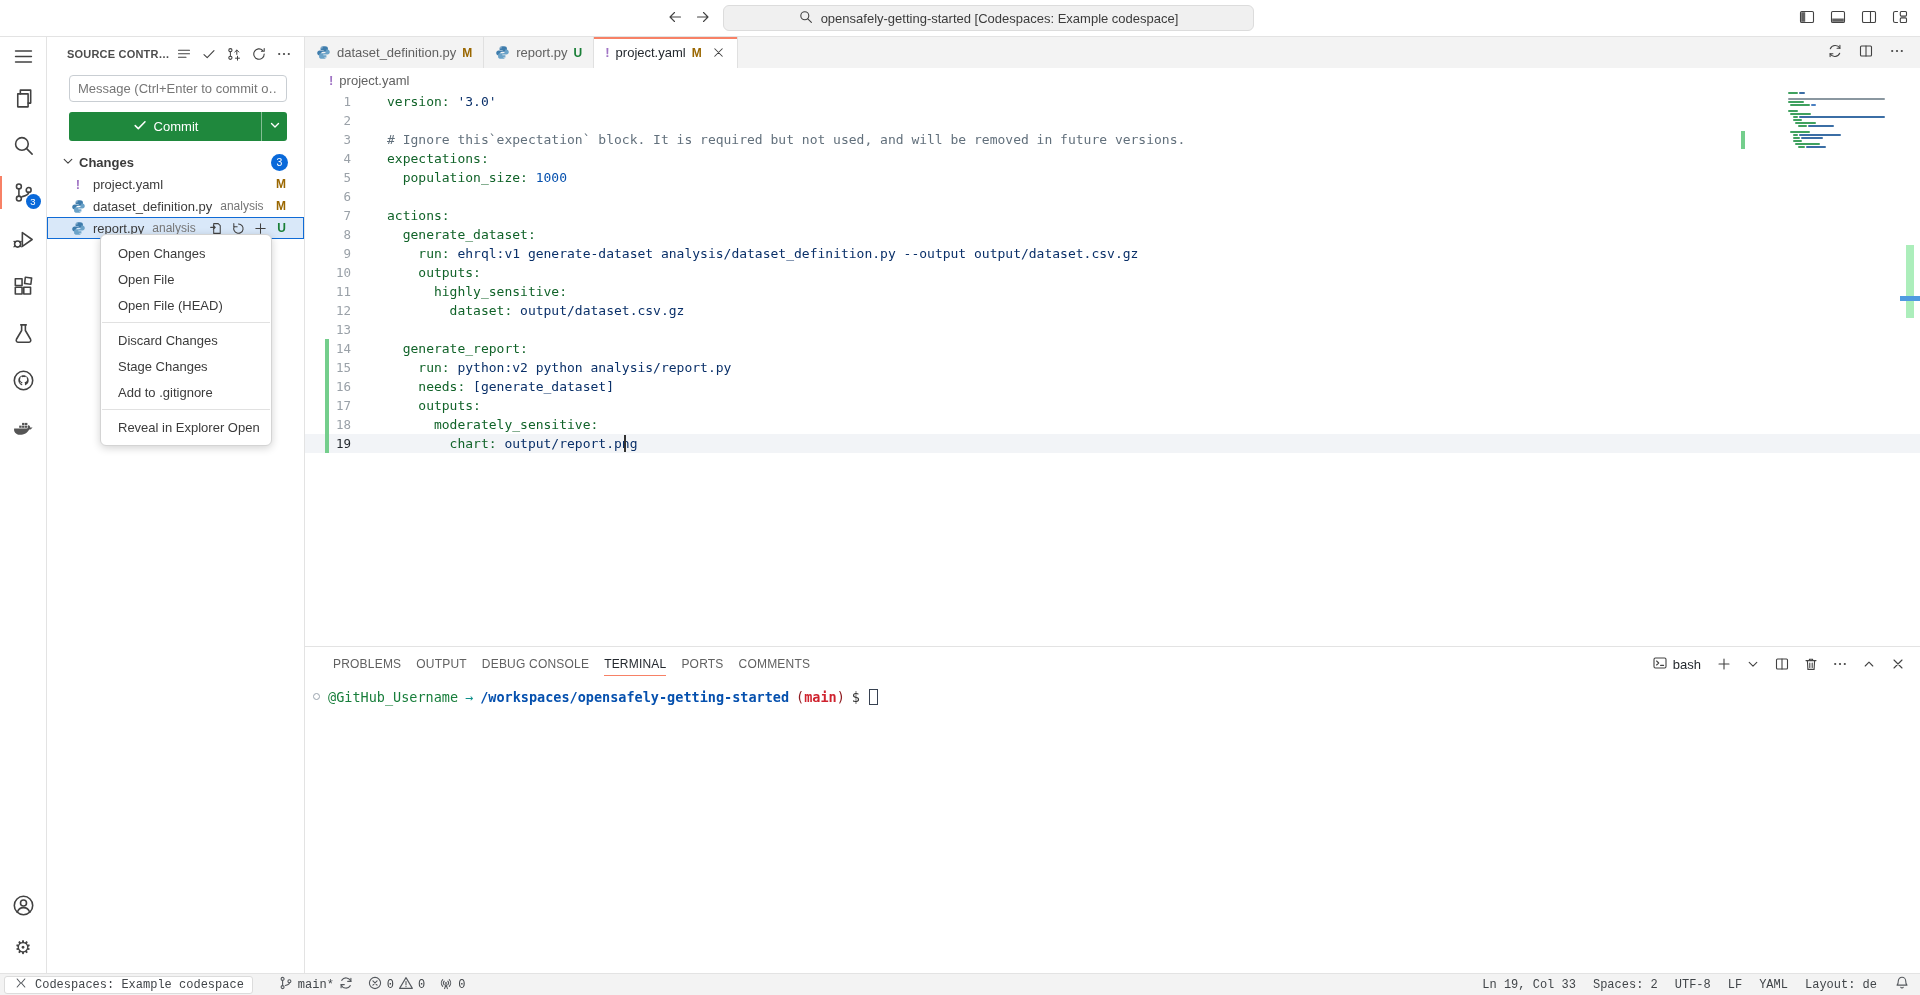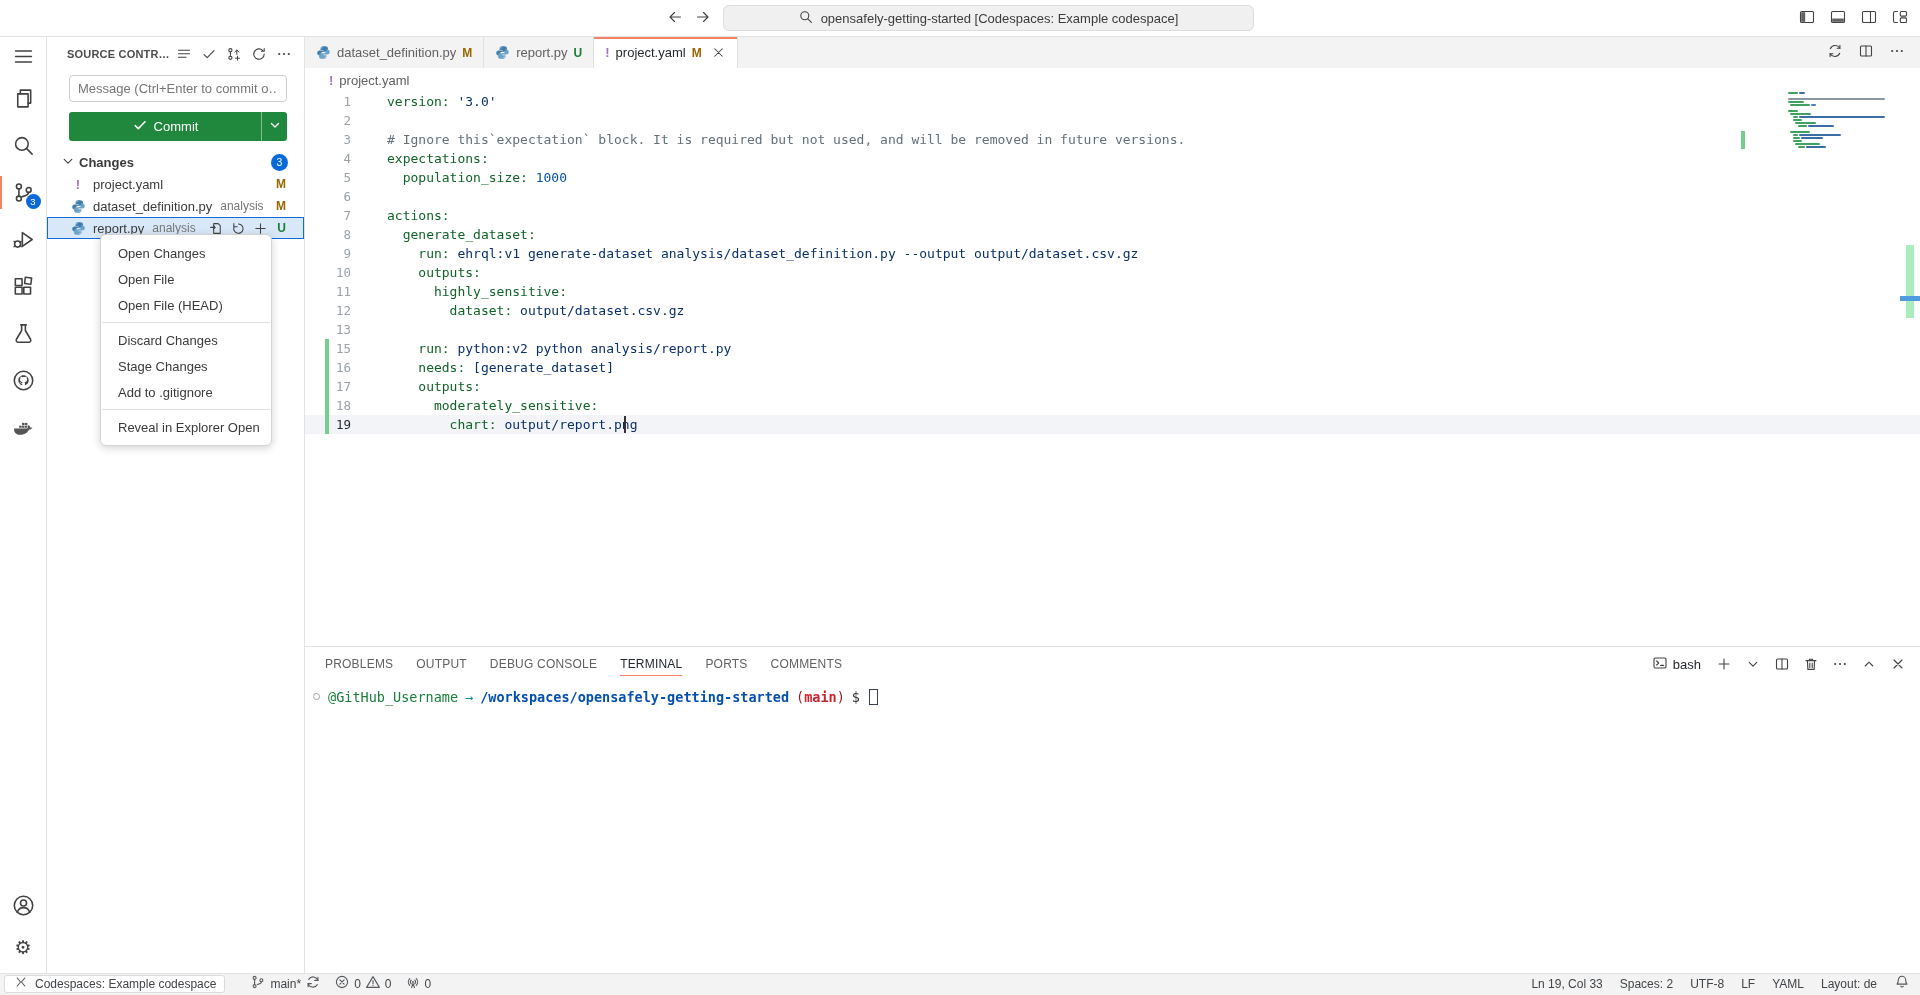--- a/index.html
+++ b/index.html
@@ -71,38 +71,38 @@
   .cursor{position:absolute;top:1px;height:17px;width:1.5px;background:#333;}
   .minimap{position:absolute;top:0;right:30px;width:102px;height:150px;}
   .mm-bar{position:absolute;height:2px;border-radius:1px;}
   .mm-change{position:absolute;width:4px;background:#74ce8c;right:145px;}
   .overview{position:absolute;right:0;top:0;bottom:0;width:20px;}
   .ov-green{position:absolute;right:6px;width:8px;top:153px;height:73px;background:#aceebb;}
   .ov-cursor{position:absolute;right:0;width:20px;top:204px;height:5px;background:#4f9bе0;background:#4f9be0;}
   
   .panel{height:327px;border-top:1px solid #e3e3e3;display:flex;flex-direction:column;background:#fff;}
   .panel-header{height:34px;display:flex;align-items:center;padding:0 14px 0 20px;}
-  .panel-tabs{display:flex;gap:23px;}
+  .panel-tabs{display:flex;gap:15px;margin-left:8px;}
   .ptab{font-size:12px;color:#616161;letter-spacing:.2px;position:relative;padding:3px 0;}
   .ptab.active{color:#24292f;}
   .ptab.active::after{content:'';position:absolute;left:0;right:0;bottom:-2px;height:1.5px;background:#f78166;}
   .panel-toolbar{margin-left:auto;display:flex;align-items:center;gap:13px;}
   .shell-label{display:flex;align-items:center;gap:5px;color:#24292f;font-size:13px;margin-right:2px;}
   .terminal{flex:1;padding:6px 0 0 8px;font-family:"DejaVu Sans Mono","Liberation Mono",monospace;font-size:13.5px;}
   .prompt-line{display:flex;align-items:center;height:19px;}
   .deco-circle{width:7px;height:7px;border:1px solid #9aa4ae;border-radius:50%;margin:0 8px 0 0;flex:0 0 auto;}
   .t-user{color:#187e3b;}
   .t-arrow{color:#0d8f8a;padding:0 7px;}
   .t-path{color:#0550ae;font-weight:700;}
   .t-paren{color:#8f1d22;}
   .t-branch{color:#cf222e;font-weight:700;}
   .t-dollar{color:#333;padding-left:7px;}
   .t-cursor{display:inline-block;width:9px;height:16px;border:1.3px solid #374151;margin-left:9px;}
   
-  .statusbar{height:22px;background:#f3f3f3;border-top:1px solid #e3e3e3;display:flex;align-items:flex-start;padding:0 10px 0 4px;font-size:12px;color:#414549;}
+  .statusbar{height:22px;background:#f3f3f3;border-top:1px solid #e3e3e3;display:flex;align-items:flex-end;padding:0 10px 0 4px;font-size:12px;color:#414549;font-family:Liberation Mono, monospace;}
   .sb-item{display:flex;align-items:center;gap:4px;white-space:nowrap;}
   .remote-pill{display:flex;align-items:center;gap:6px;background:#fff;border:1px solid #dcdcdc;border-radius:3px;height:18px;padding:0 8px;margin-right:12px;}
   .sb-left{display:flex;align-items:center;gap:13px;}
   .sb-right{margin-left:auto;display:flex;align-items:center;gap:17px;}
   .statusbar svg{stroke:#55595e;}
 </style>
 </head>
 <body>
 
 <div class="titlebar">
@@ -441,20 +441,21 @@
           <div class="line"><span class="lnum">4</span><span class="codetext"><span class="tk-key">expectations:</span></span></div>
           <div class="line"><span class="lnum">5</span><span class="codetext"><span class="tk-key">  population_size:</span><span class="tk-num"> 1000</span></span></div>
           <div class="line"><span class="lnum">6</span><span class="codetext"></span></div>
           <div class="line"><span class="lnum">7</span><span class="codetext"><span class="tk-key">actions:</span></span></div>
           <div class="line"><span class="lnum">8</span><span class="codetext"><span class="tk-key">  generate_dataset:</span></span></div>
           <div class="line"><span class="lnum">9</span><span class="codetext"><span class="tk-key">    run:</span><span class="tk-str"> ehrql:v1 generate-dataset analysis/dataset_definition.py --output output/dataset.csv.gz</span></span></div>
           <div class="line"><span class="lnum">10</span><span class="codetext"><span class="tk-key">    outputs:</span></span></div>
           <div class="line"><span class="lnum">11</span><span class="codetext"><span class="tk-key">      highly_sensitive:</span></span></div>
           <div class="line"><span class="lnum">12</span><span class="codetext"><span class="tk-key">        dataset:</span><span class="tk-str"> output/dataset.csv.gz</span></span></div>
           <div class="line"><span class="lnum">13</span><span class="codetext"></span></div>
+          <div class="line"><span class="changebar"></span><span class="lnum">14</span><span class="codetext"><span class="tk-key">  generate_report:</span></span></div>
           <div class="line"><span class="changebar"></span><span class="lnum">15</span><span class="codetext"><span class="tk-key">    run:</span><span class="tk-str"> python:v2 python analysis/report.py</span></span></div>
           <div class="line"><span class="changebar"></span><span class="lnum">16</span><span class="codetext"><span class="tk-key">    needs:</span><span class="tk-str"> [generate_dataset]</span></span></div>
           <div class="line"><span class="changebar"></span><span class="lnum">17</span><span class="codetext"><span class="tk-key">    outputs:</span></span></div>
           <div class="line"><span class="changebar"></span><span class="lnum">18</span><span class="codetext"><span class="tk-key">      moderately_sensitive:</span></span></div>
           <div class="line current"><span class="changebar"></span><span class="lnum">19</span><span class="codetext"><span class="tk-key">        chart:</span><span class="tk-str"> output/report.png</span></span><span class="cursor" style="left: 319.24px;"></span></div>
         </div>
       <div class="minimap">
           <div class="mm-bar" style="top: 0px; left: 0px; width: 9.6px; background: rgb(63, 161, 95);"></div>
           <div class="mm-bar" style="top: 0px; left: 10.8px; width: 6px; background: rgb(59, 110, 165);"></div>
           <div class="mm-bar" style="top: 6px; left: 0px; width: 97px; background: rgb(138, 151, 160);"></div>

